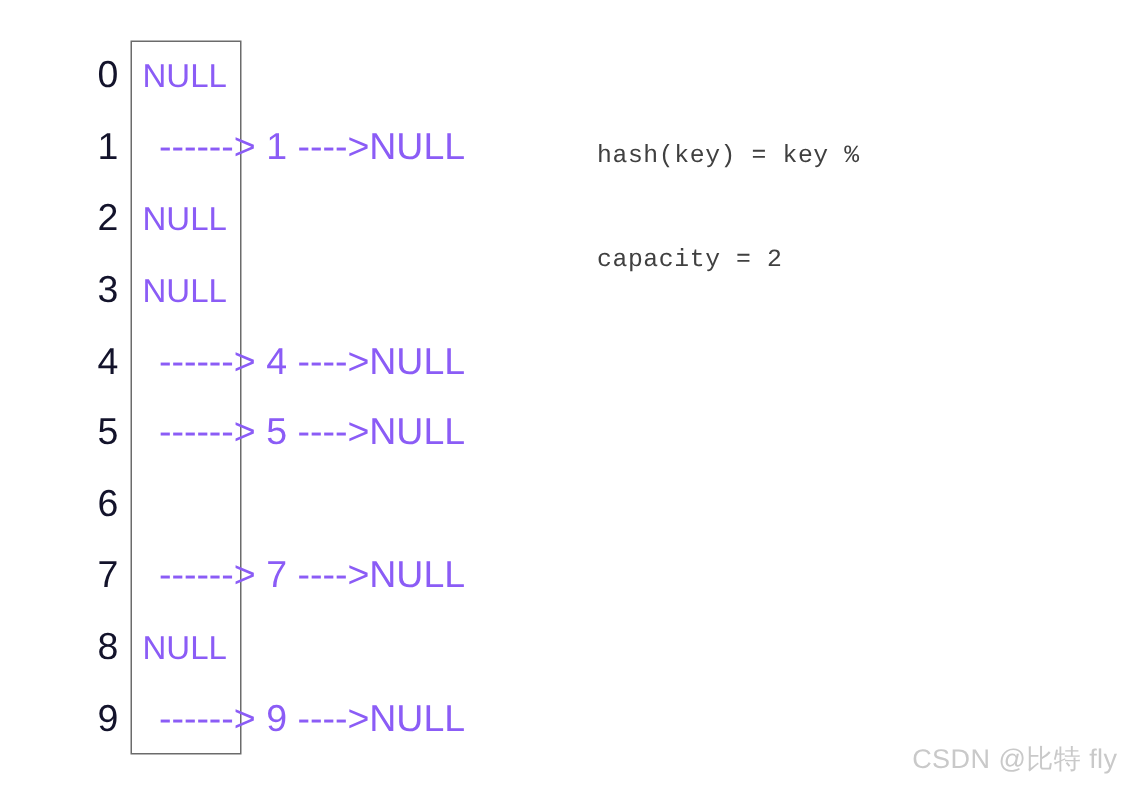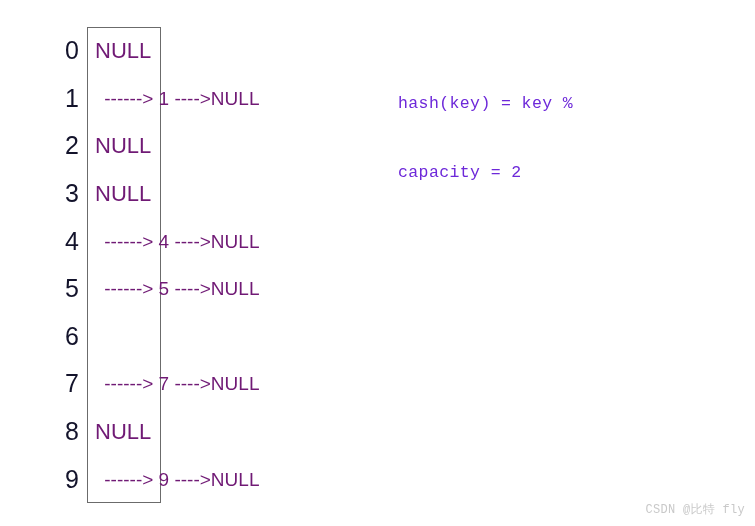--- a/index.html
+++ b/index.html
@@ -44,28 +44,28 @@
     font-family: "Liberation Sans", sans-serif;
     color: #13132b;
   }
 
   .bucket-content {
     position: absolute;
     left: 95px;
     font-size: 22px;
     line-height: 1;
     white-space: pre;
-    color: #701a75;
+    color: #8b5cf6;
     font-family: "Liberation Sans", sans-serif;
     text-align: right;
   }
 
   .bucket-content.chain {
     left: 99px;
-    font-size: 19px;
+    font-size: 25px;
     letter-spacing: 0px;
   }
 
   
   #array-box {
     position: absolute;
     left: 87px;
     top: 27px;
     width: 74px;
     height: 476px;
@@ -92,22 +92,22 @@
     letter-spacing: 0.4px;
   }
   #formula div { white-space: pre; }
 
   
   #watermark {
     position: absolute;
     right: 10px;
     bottom: 8px;
     color: #c9c9c9;
-    font-size: 12px;
-    font-family: Liberation Mono, monospace;
+    font-size: 18px;
+    font-family: Liberation Sans, sans-serif;
     letter-spacing: 0.3px;
     white-space: pre;
   }
 </style>
 </head>
 <body>
 
 <div id="diagram">
 
   <div id="array-box" style="border-color: rgb(107, 107, 107);"></div>
@@ -149,18 +149,18 @@
         <div class="bucket-content">NULL</div>
       </div>
       <div class="bucket-row" style="top: 455.4px; height: 47.6px;">
         <div class="bucket-index">9</div>
         <div class="bucket-content chain"> ------&gt; 9 ----&gt;NULL</div>
       </div>
     </div>
 
 </div>
 
-<div id="formula" style="color: #6d28d9;">
+<div id="formula" style="color: #404040;">
   <div>hash(key) = key %</div>
   <div>capacity = 2</div>
 </div>
 
 <div id="watermark" style="color: rgb(201, 201, 201);">CSDN @比特 fly</div>
 
 </body></html>

